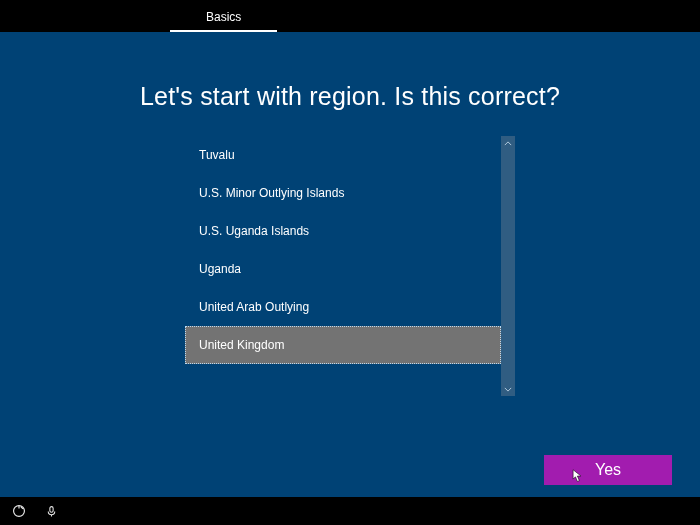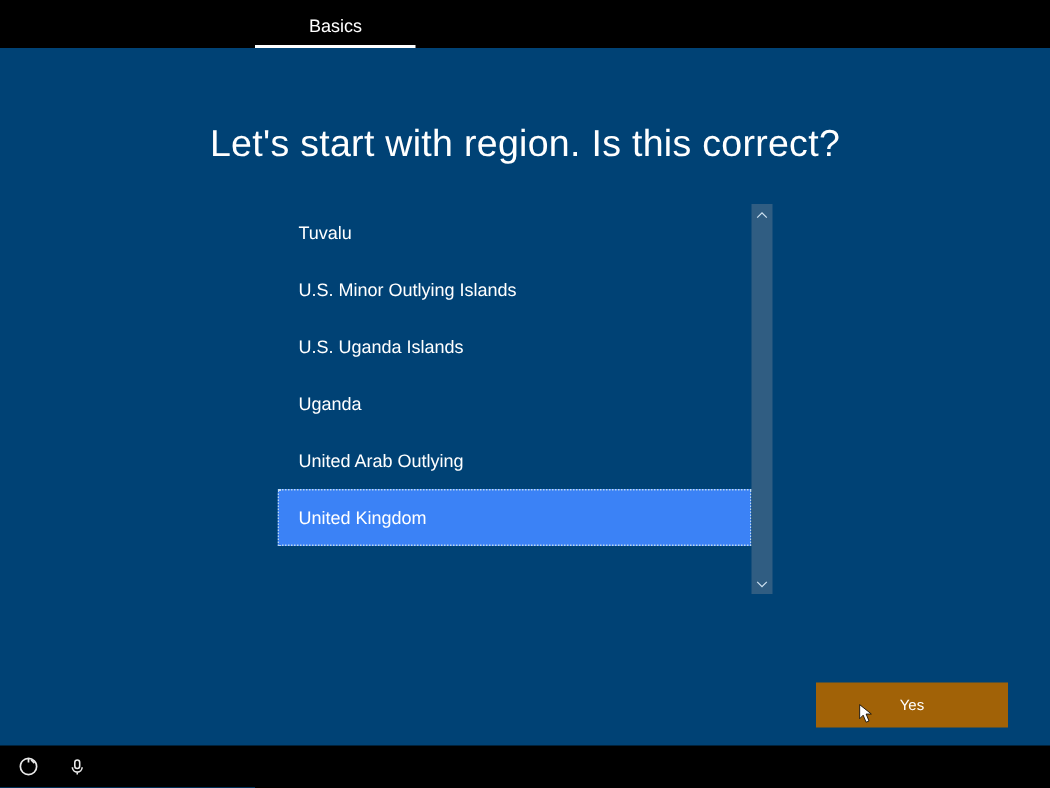--- a/index.html
+++ b/index.html
@@ -45,21 +45,21 @@
       height: 260px;
       overflow: hidden;
       font-size: 12px;
     }
     .item {
       padding: 12px 14px;
       color: #fff;
       cursor: pointer;
     }
     .item.selected {
-      background: #3b82f6;
+      background: #737373;
       border: 1px dotted #bcd8ee;
       padding: 11px 13px;
     }
     .scrollbar {
       width: 14px;
       background: #305d82;
       position: relative;
       display: flex;
       flex-direction: column;
       justify-content: space-between;
@@ -72,27 +72,27 @@
       align-items: center;
       justify-content: center;
       color: #cfe2f1;
       font-size: 8px;
       cursor: pointer;
     }
     .confirm {
       position: absolute;
       right: 28px;
       bottom: 40px;
-      background: #a16207;
+      background: #a21caf;
       width: 128px;
       height: 30px;
       display: flex;
       align-items: center;
       justify-content: center;
-      font-size: 10px;
+      font-size: 16px;
       cursor: pointer;
     }
     .cursor {
       position: absolute;
       right: 118px;
       bottom: 42px;
       width: 10px;
       height: 14px;
       pointer-events: none;
       color: #fff;

